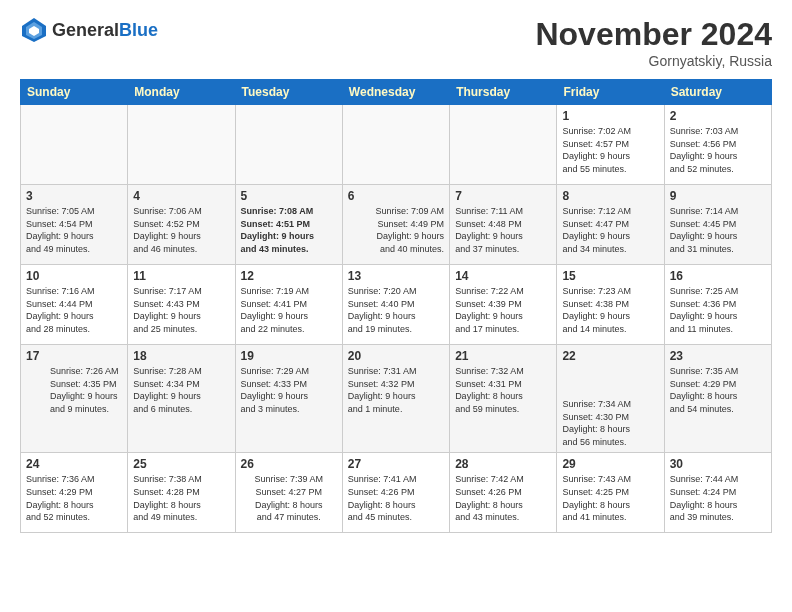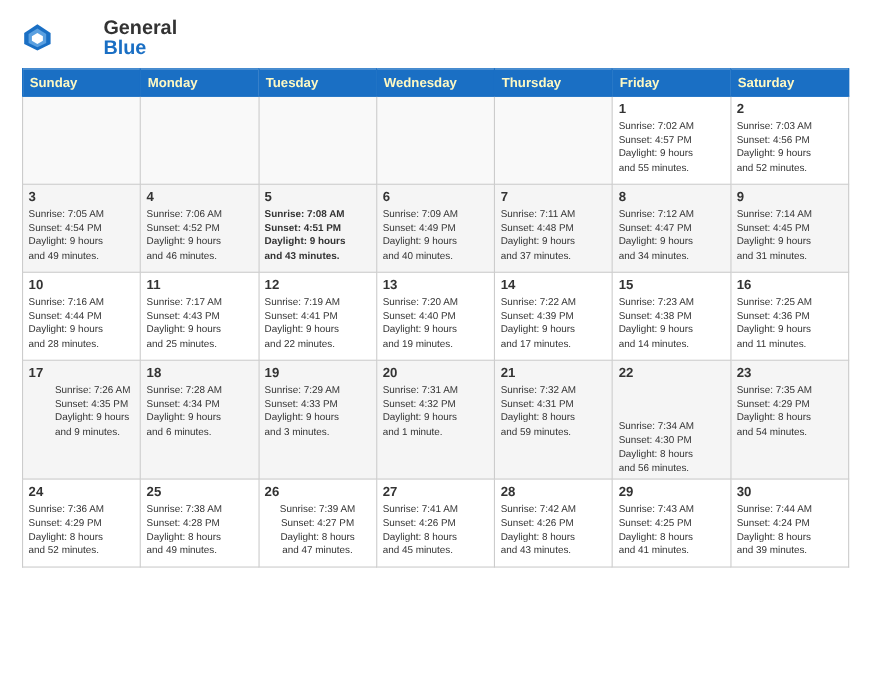--- a/index.html
+++ b/index.html
@@ -20,23 +20,21 @@
       justify-content: space-between;
       align-items: flex-start;
       margin-bottom: 10px;
     }
     .logo {
       display: flex;
       align-items: center;
     }
     .logo-text {
       display: flex;
-      flex-direction: column;
       line-height: 1;
-      margin-left: 42px;
     }
     .logo-general {
       font-size: 18px;
       font-weight: bold;
       color: #333;
     }
     .logo-blue {
       font-size: 18px;
       font-weight: bold;
       color: #1a6fc4;
@@ -108,20 +106,24 @@
       <svg class="logo-icon" viewBox="0 0 28 28">
         <polygon points="14,2 26,10 26,20 14,26 2,20 2,10" fill="#1a6fc4"></polygon>
         <polygon points="14,6 22,11 22,19 14,23 6,19 6,11" fill="#5ba0e0"></polygon>
         <polygon points="14,10 19,13 19,17 14,20 9,17 9,13" fill="#fff"></polygon>
       </svg>
       <div class="logo-text">
         <span class="logo-general">General</span>
         <span class="logo-blue">Blue</span>
       </div>
     </div>
+    <div class="title-block">
+      <div class="month-title">November 2024</div>
+      <div class="location">Gornyatskiy, Russia</div>
+    </div>
   </div>
 
   <table class="calendar">
     <thead>
       <tr>
       <th>Sunday</th>
           <th>Monday</th>
           <th>Tuesday</th>
           <th>Wednesday</th>
           <th>Thursday</th>
@@ -168,21 +170,21 @@
           </td>
           <td>
             <span class="day-num">5</span>
             <div class="day-info" style="white-space: pre-line; font-weight: bold;">Sunrise: 7:08 AM
 Sunset: 4:51 PM
 Daylight: 9 hours
 and 43 minutes.</div>
           </td>
           <td>
             <span class="day-num">6</span>
-            <div class="day-info" style="white-space: pre-line;">Sunrise: 7:09 AM
+            <div class="day-info" style="white-space: pre-line; text-align: right;">Sunrise: 7:09 AM
 Sunset: 4:49 PM
 Daylight: 9 hours
 and 40 minutes.</div>
           </td>
           <td>
             <span class="day-num">7</span>
             <div class="day-info" style="white-space: pre-line;">Sunrise: 7:11 AM
 Sunset: 4:48 PM
 Daylight: 9 hours
 and 37 minutes.</div>

